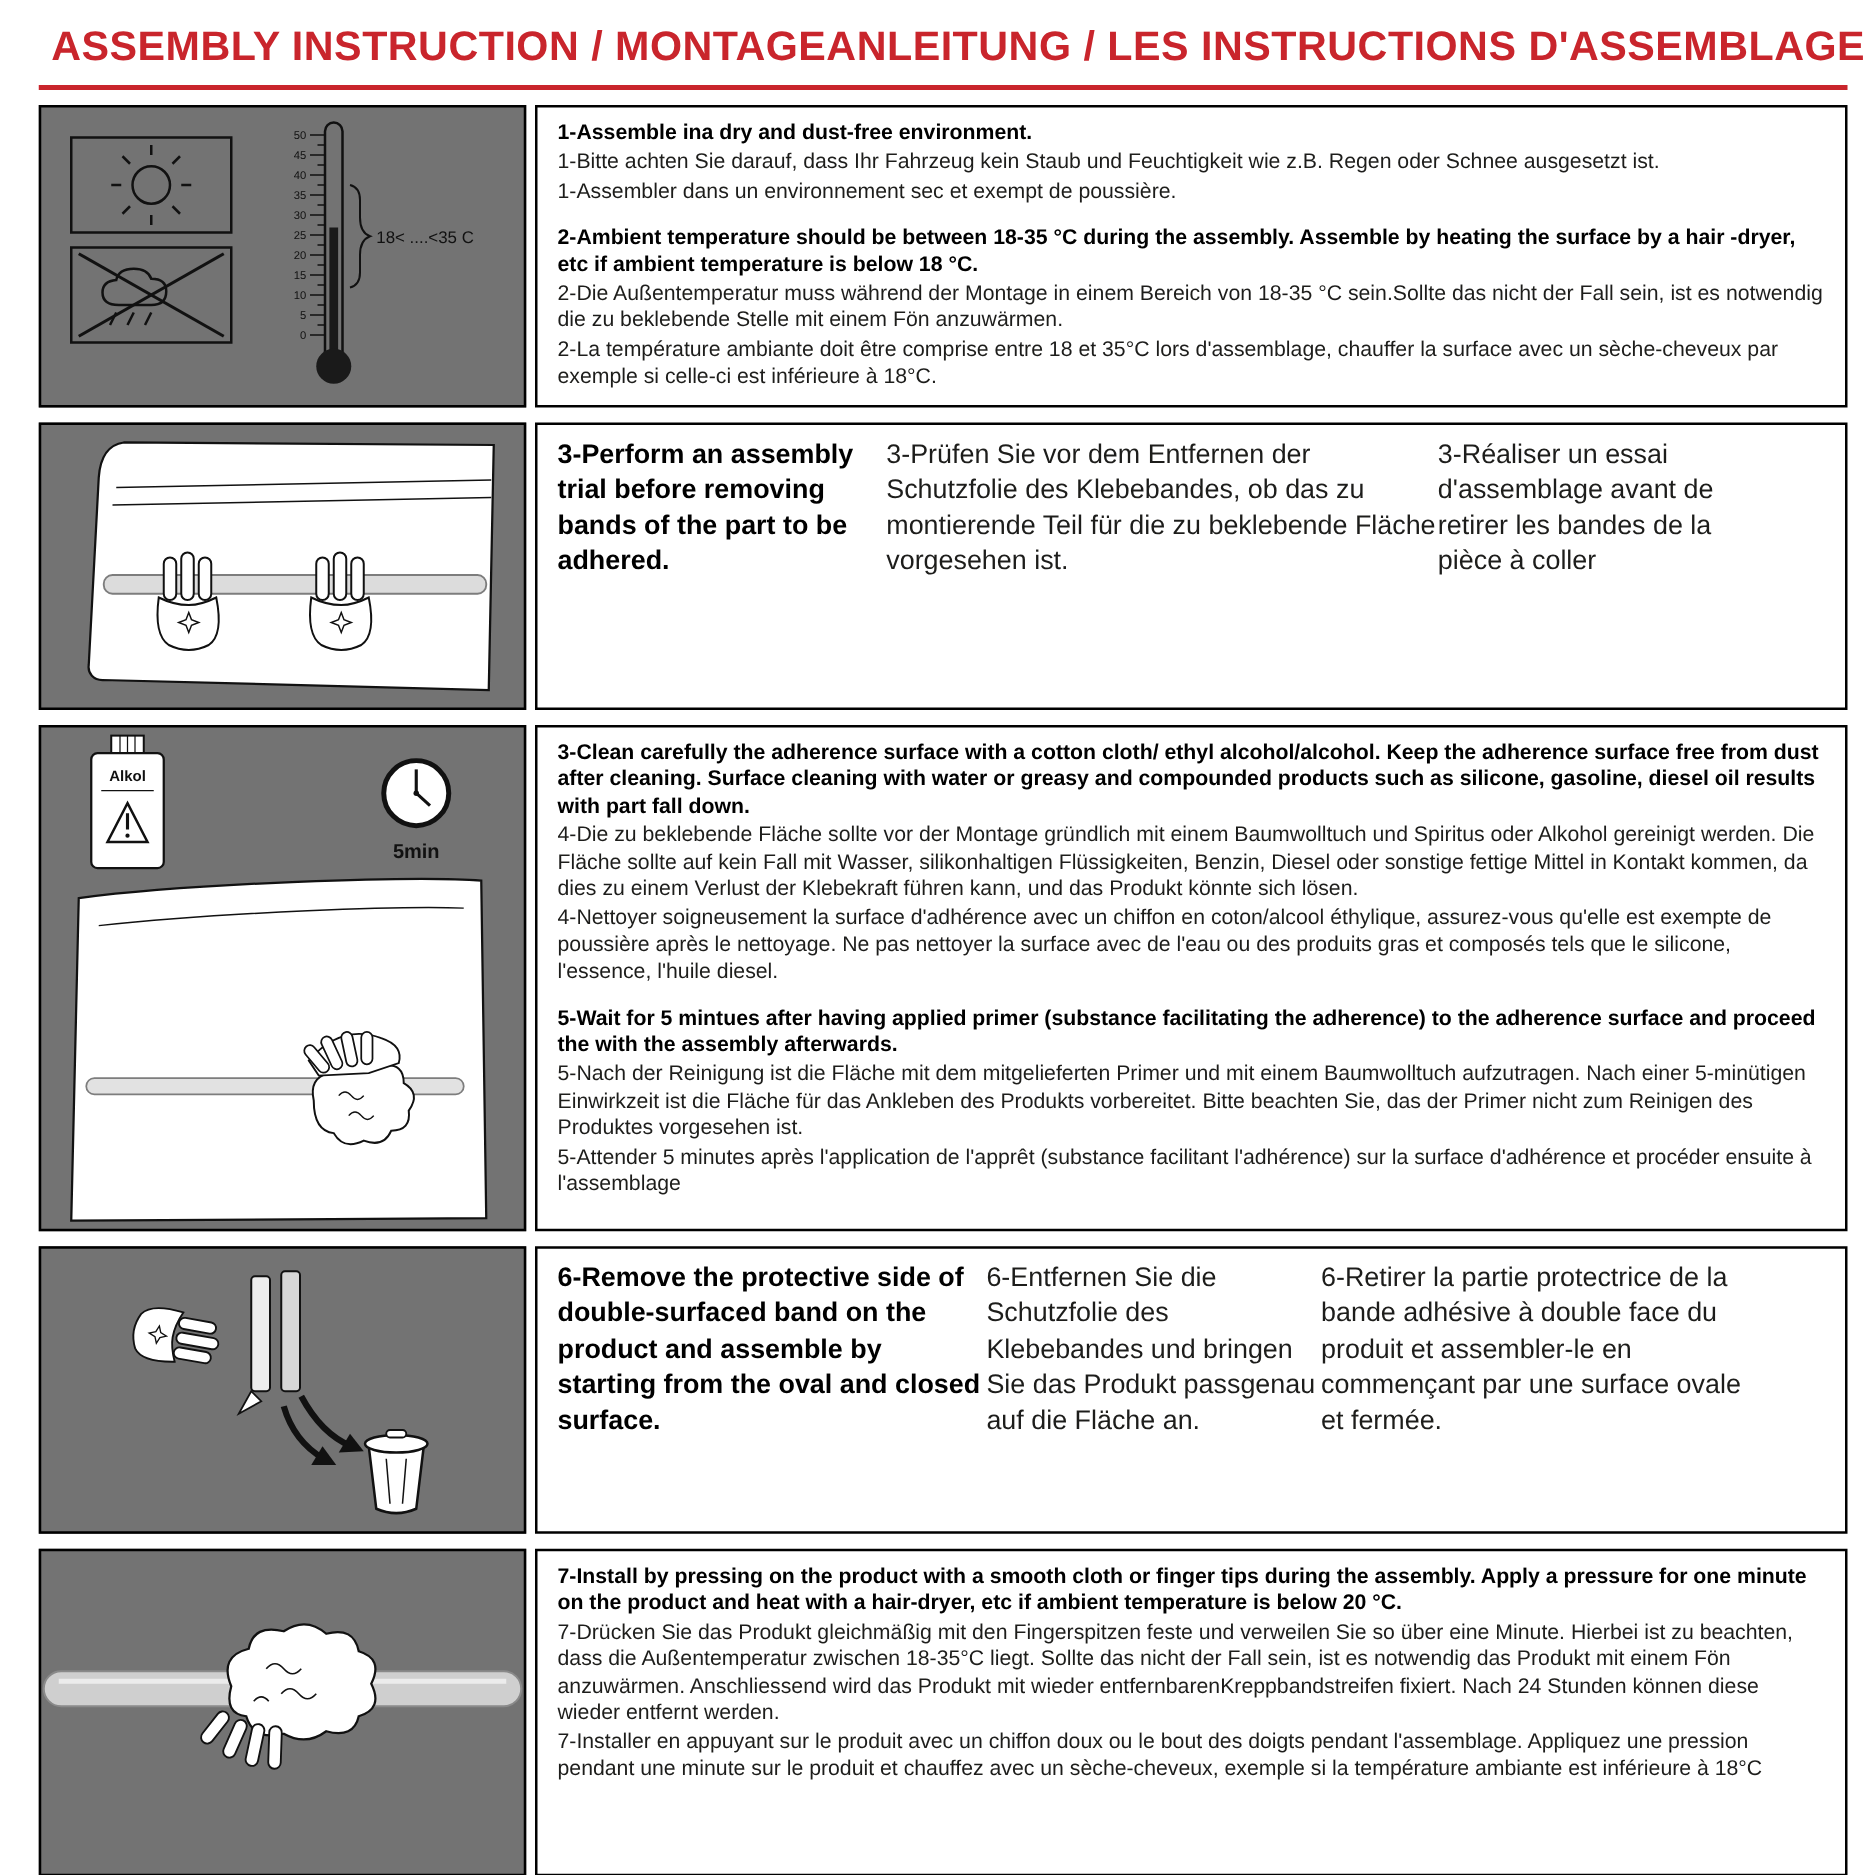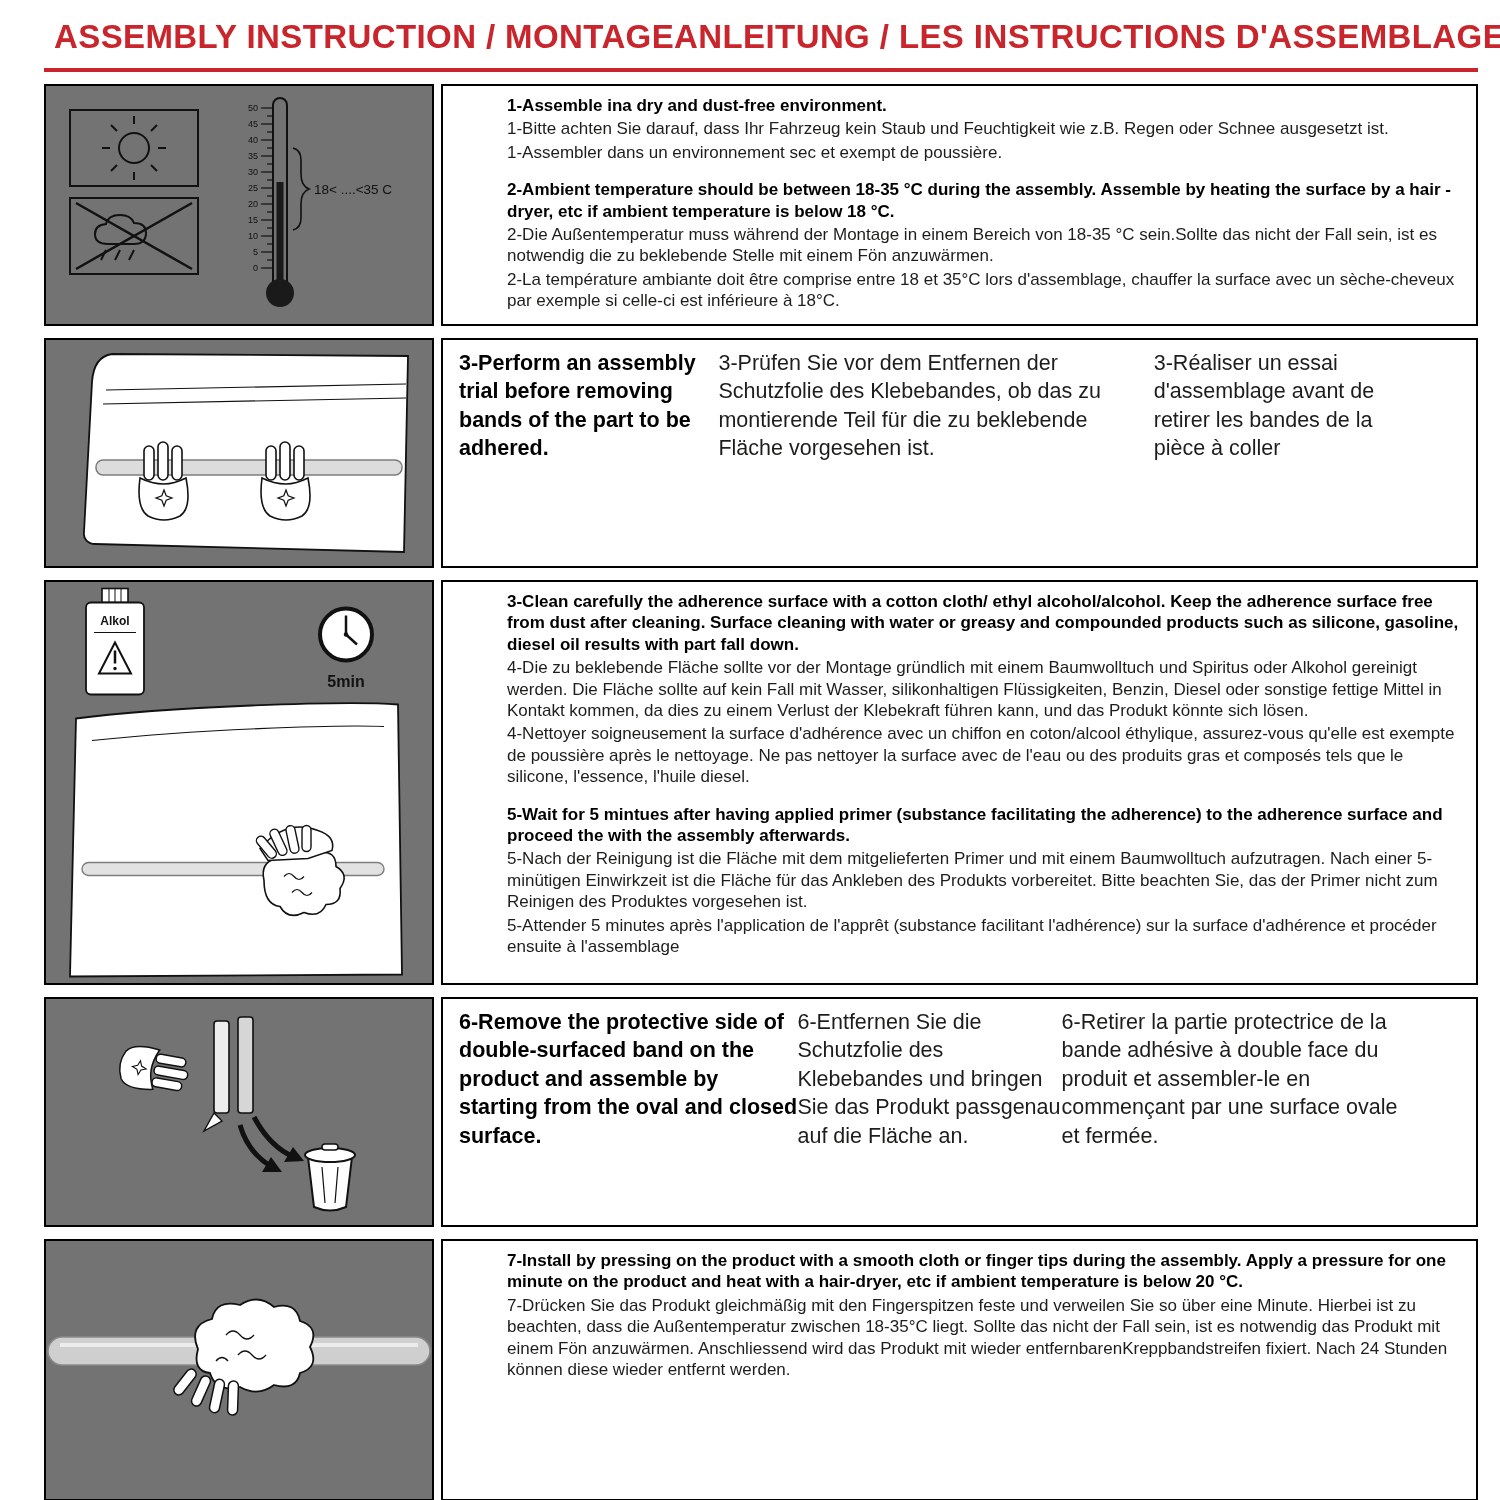--- a/index.html
+++ b/index.html
@@ -5,21 +5,21 @@
   * { box-sizing: border-box; }
   html, body { margin: 0; padding: 0; }
   body {
     width: 1500px; height: 1500px;
     background: #ffffff;
     color: #1d1d1b;
     font-family: "Liberation Sans", sans-serif;
     position: relative;
     overflow: hidden;
   }
-  .page { position: absolute; inset: 0; padding: 12px 22px 10px 44px; display: flex; flex-direction: column; }
+  .page { position: absolute; inset: 0; padding: 12px 22px 10px 31px; display: flex; flex-direction: column; }
   .title {
     font-size: 33px; font-weight: bold; color: #c9252c;
     padding: 6px 0 12px 10px; margin: 0;
     border-bottom: 4px solid #c9252c;
     letter-spacing: 0.4px;
     white-space: nowrap;
   }
   .row { display: flex; gap: 7px; margin-top: 12px; align-items: stretch; }
   .illus-box {
     flex: 0 0 390px; border: 2px solid #000; background: #737373;
@@ -28,21 +28,21 @@
   .illus-box svg { width: 100%; height: 100%; display: block; font-family: inherit; }
   .text-box { flex: 1; border: 2px solid #000; padding: 9px 16px; position: relative; background: #fff; }
   .text-box p { margin: 0 0 2px 0; }
   p.en { font-weight: bold; color: #000; }
   .gap { margin-top: 16px !important; }
   .r1 { min-height: 242px; }
   .r2 { min-height: 230px; }
   .r3 { min-height: 405px; }
   .r4 { min-height: 230px; }
   .r5 { min-height: 262px; }
-  .small-text p { font-size: 17px; line-height: 1.26; margin-left: 48px; }
+  .small-text p { font-size: 17px; line-height: 1.26; }
   .big-text { display: flex; justify-content: center; padding-right: 70px; }
   .big-text p { font-size: 21.5px; line-height: 1.32; margin-bottom: 5px; }
   .logo {
     position: absolute; right: 10px; bottom: 2px;
     font-weight: bold; font-size: 60px; line-height: 1;
     letter-spacing: -2px; font-family: "Liberation Sans", sans-serif;
   }
   .logo .blk { color: #111111; }
   .logo .red { color: #e4252b; }
 </style>
@@ -269,16 +269,17 @@
             <rect x="150" y="134" width="10" height="32" rx="5" transform="rotate(24 155 150)"></rect>
             <rect x="166" y="138" width="10" height="34" rx="5" transform="rotate(12 171 155)"></rect>
             <rect x="182" y="140" width="10" height="34" rx="5" transform="rotate(2 187 157)"></rect>
           </g>
         </g>
       </svg>
     </div>
     <div class="text-box small-text">
       <p class="en">7-Install by pressing on the product with a smooth cloth or finger tips during the assembly. Apply a pressure for one minute on the product and heat with a hair-dryer, etc if ambient temperature is below 20 °C.</p>
       <p>7-Drücken Sie das Produkt gleichmäßig mit den Fingerspitzen feste und verweilen Sie so über eine Minute. Hierbei ist zu beachten, dass die Außentemperatur zwischen 18-35°C liegt. Sollte das nicht der Fall sein, ist es notwendig das Produkt mit einem Fön anzuwärmen. Anschliessend wird das Produkt mit wieder entfernbarenKreppbandstreifen fixiert. Nach 24 Stunden können diese wieder entfernt werden.</p>
+      <p>7-Installer en appuyant sur le produit avec un chiffon doux ou le bout des doigts pendant l'assemblage. Appliquez une pression pendant une minute sur le produit et chauffez avec un sèche-cheveux, exemple si la température ambiante est inférieure à 18°C</p>
     </div>
   </div>
 
 </div>
 
 </body></html>

